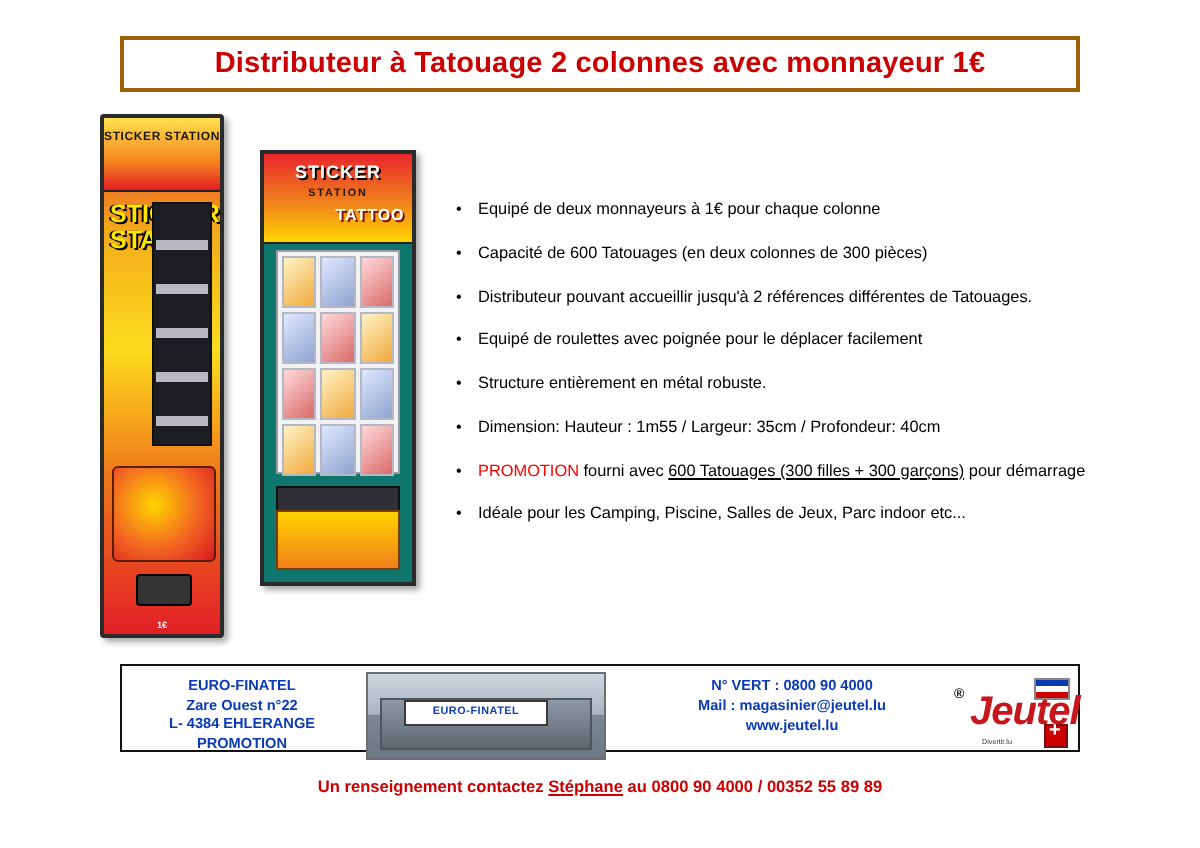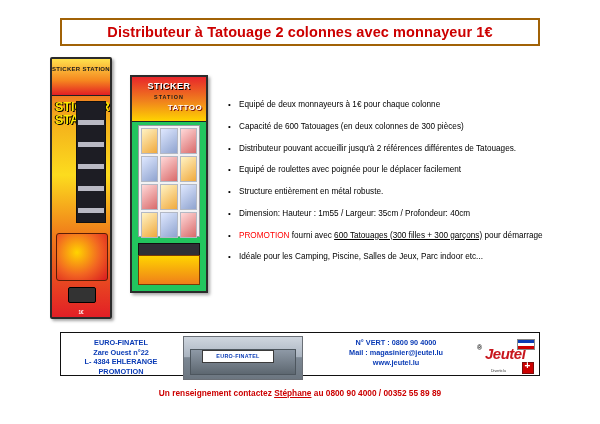--- a/index.html
+++ b/index.html
@@ -171,21 +171,21 @@
     font-weight: bold;
   }
 
   
   .cabinet {
     position: absolute;
     left: 88px;
     top: 20px;
     width: 78px;
     height: 218px;
-    background: #22c55e;
+    background: #0f766e;
     border: 2px solid #2b2b2b;
     box-sizing: border-box;
     box-shadow: 2px 2px 3px rgba(0,0,0,0.35);
     overflow: hidden;
   }
   .cabinet-header {
     position: absolute;
     left: 0; top: 0;
     width: 100%;
     height: 44px;
@@ -335,21 +335,21 @@
     right: 4px;
     top: 4px;
     width: 58px;
     height: 38px;
   }
   .footer-logo .jeutel {
     position: absolute;
     left: 8px;
     top: 8px;
     color: #c8161d;
-    font-size: 15px;
+    font-size: 20px;
     font-weight: bold;
     font-style: italic;
     letter-spacing: -0.5px;
   }
   .footer-logo .r-mark {
     position: absolute;
     left: 0px;
     top: 7px;
     color: #111;
     font-size: 7px;

